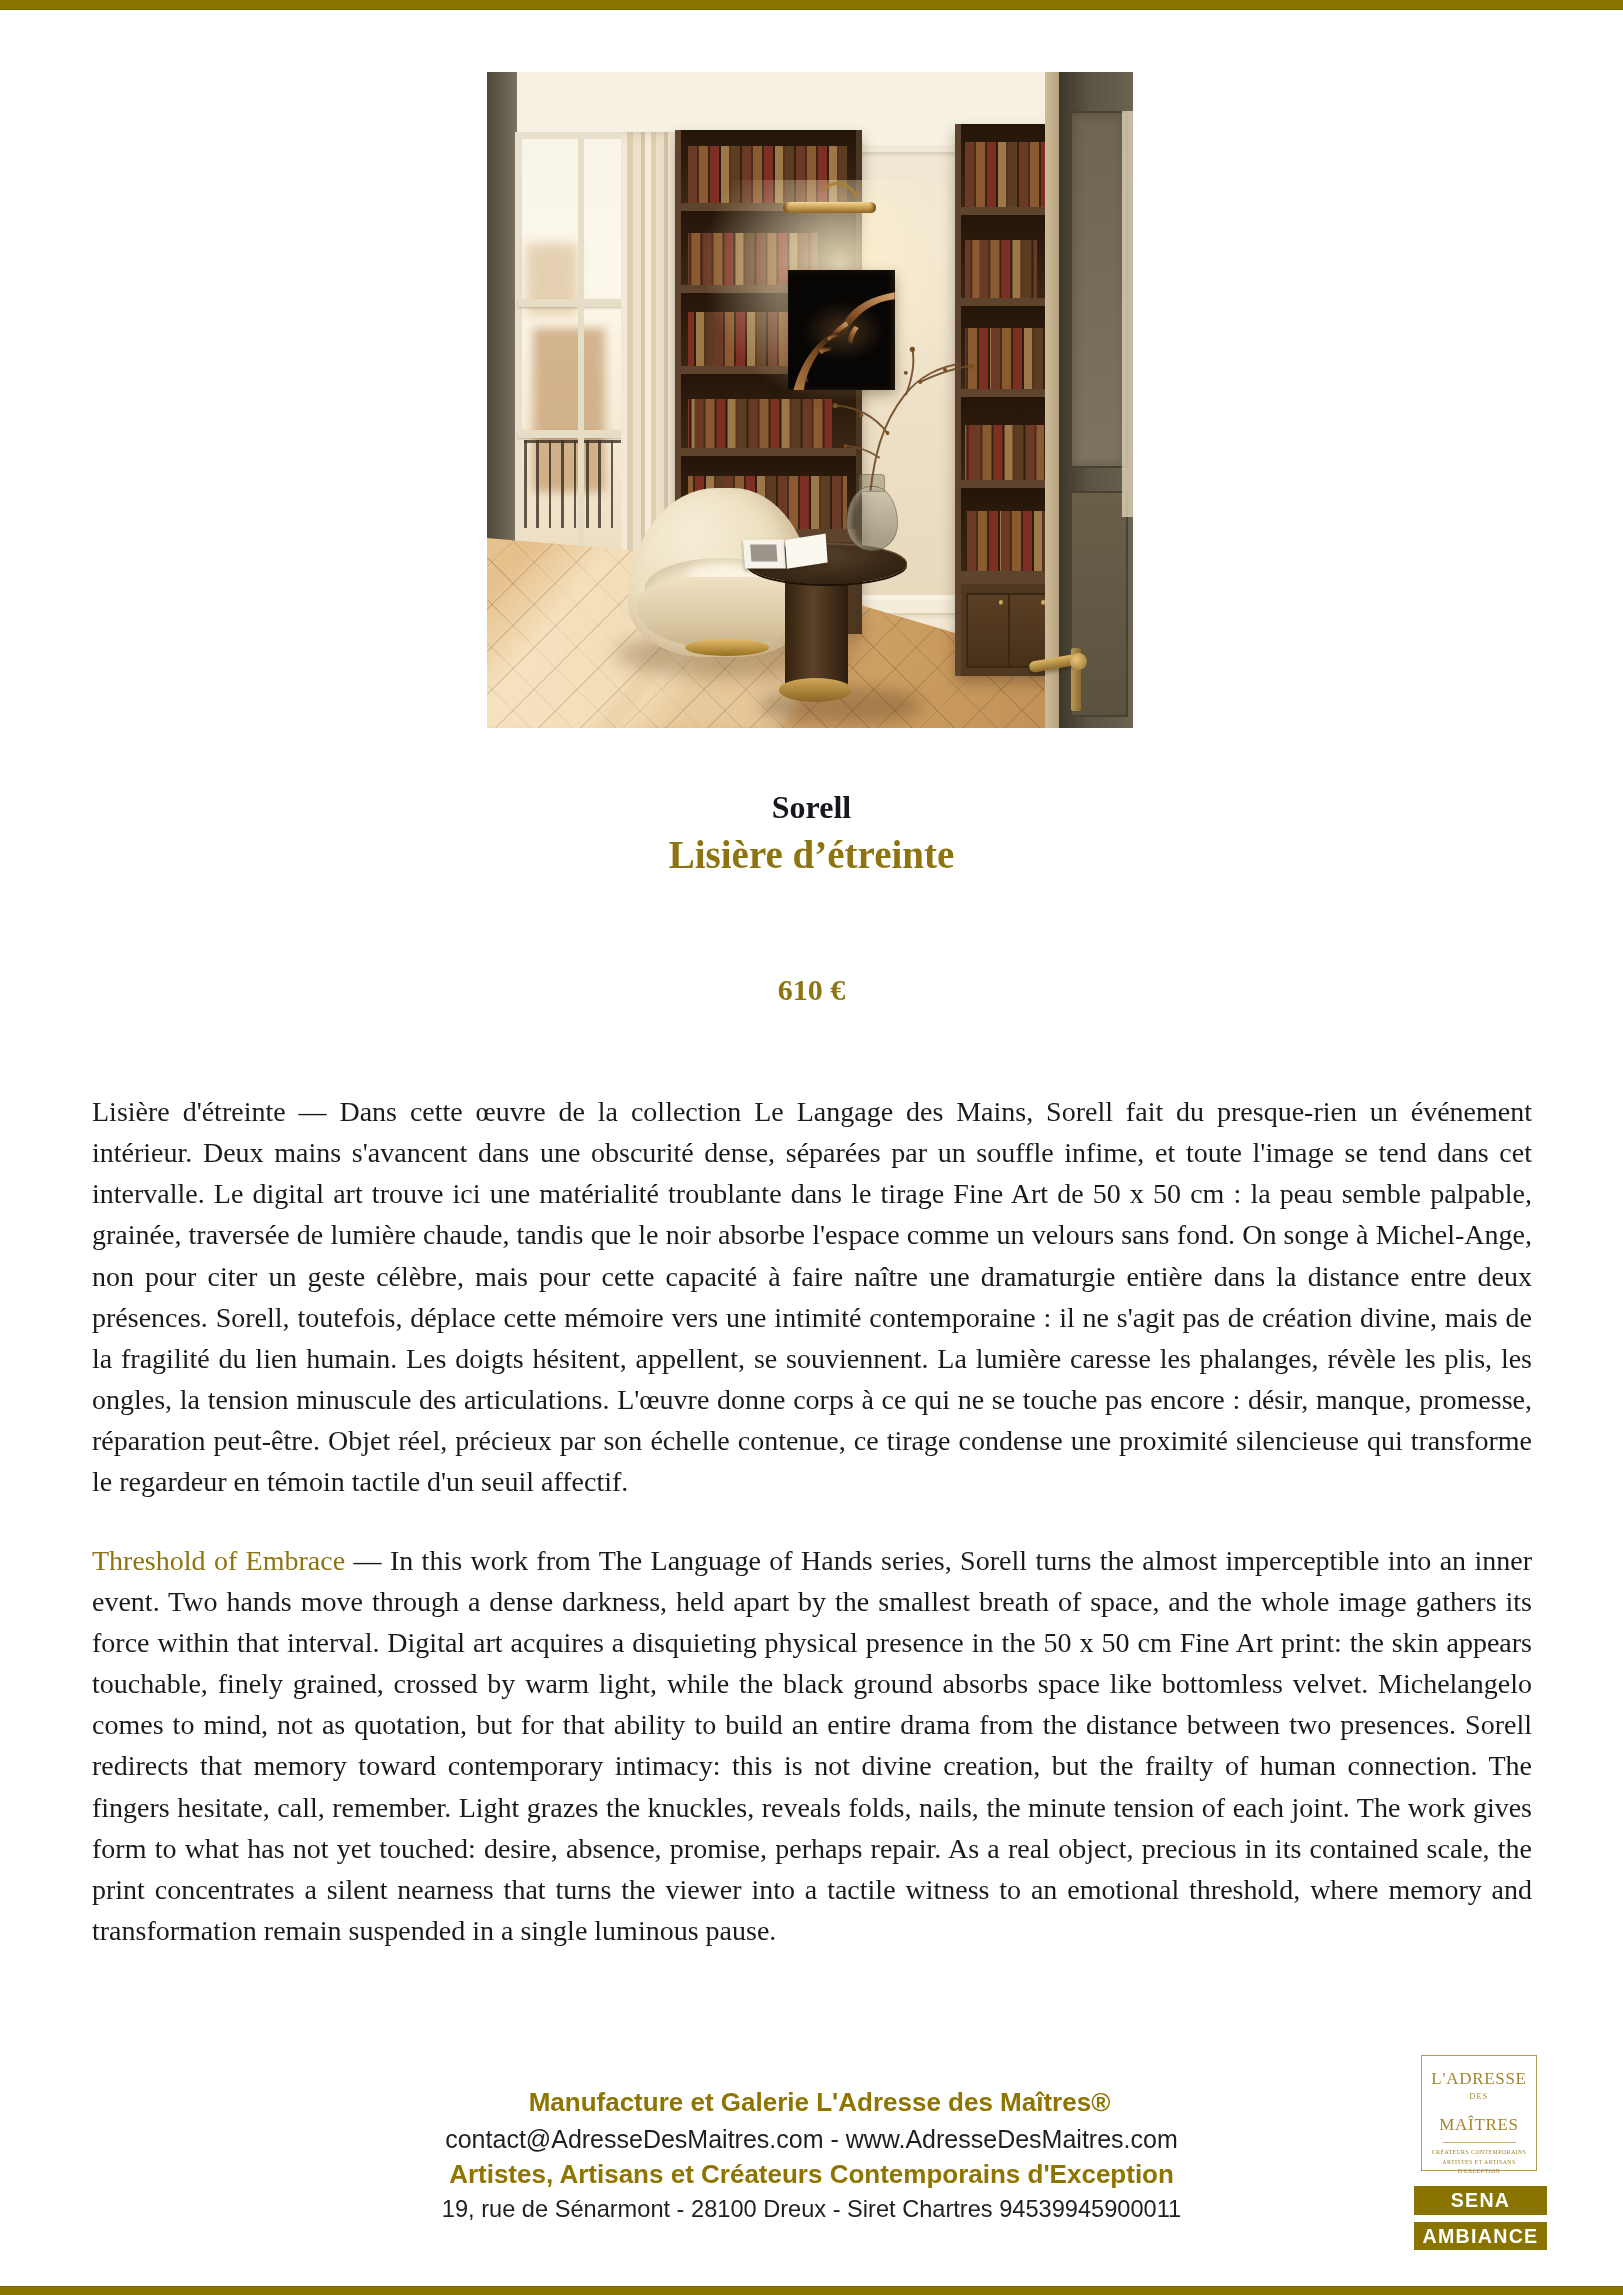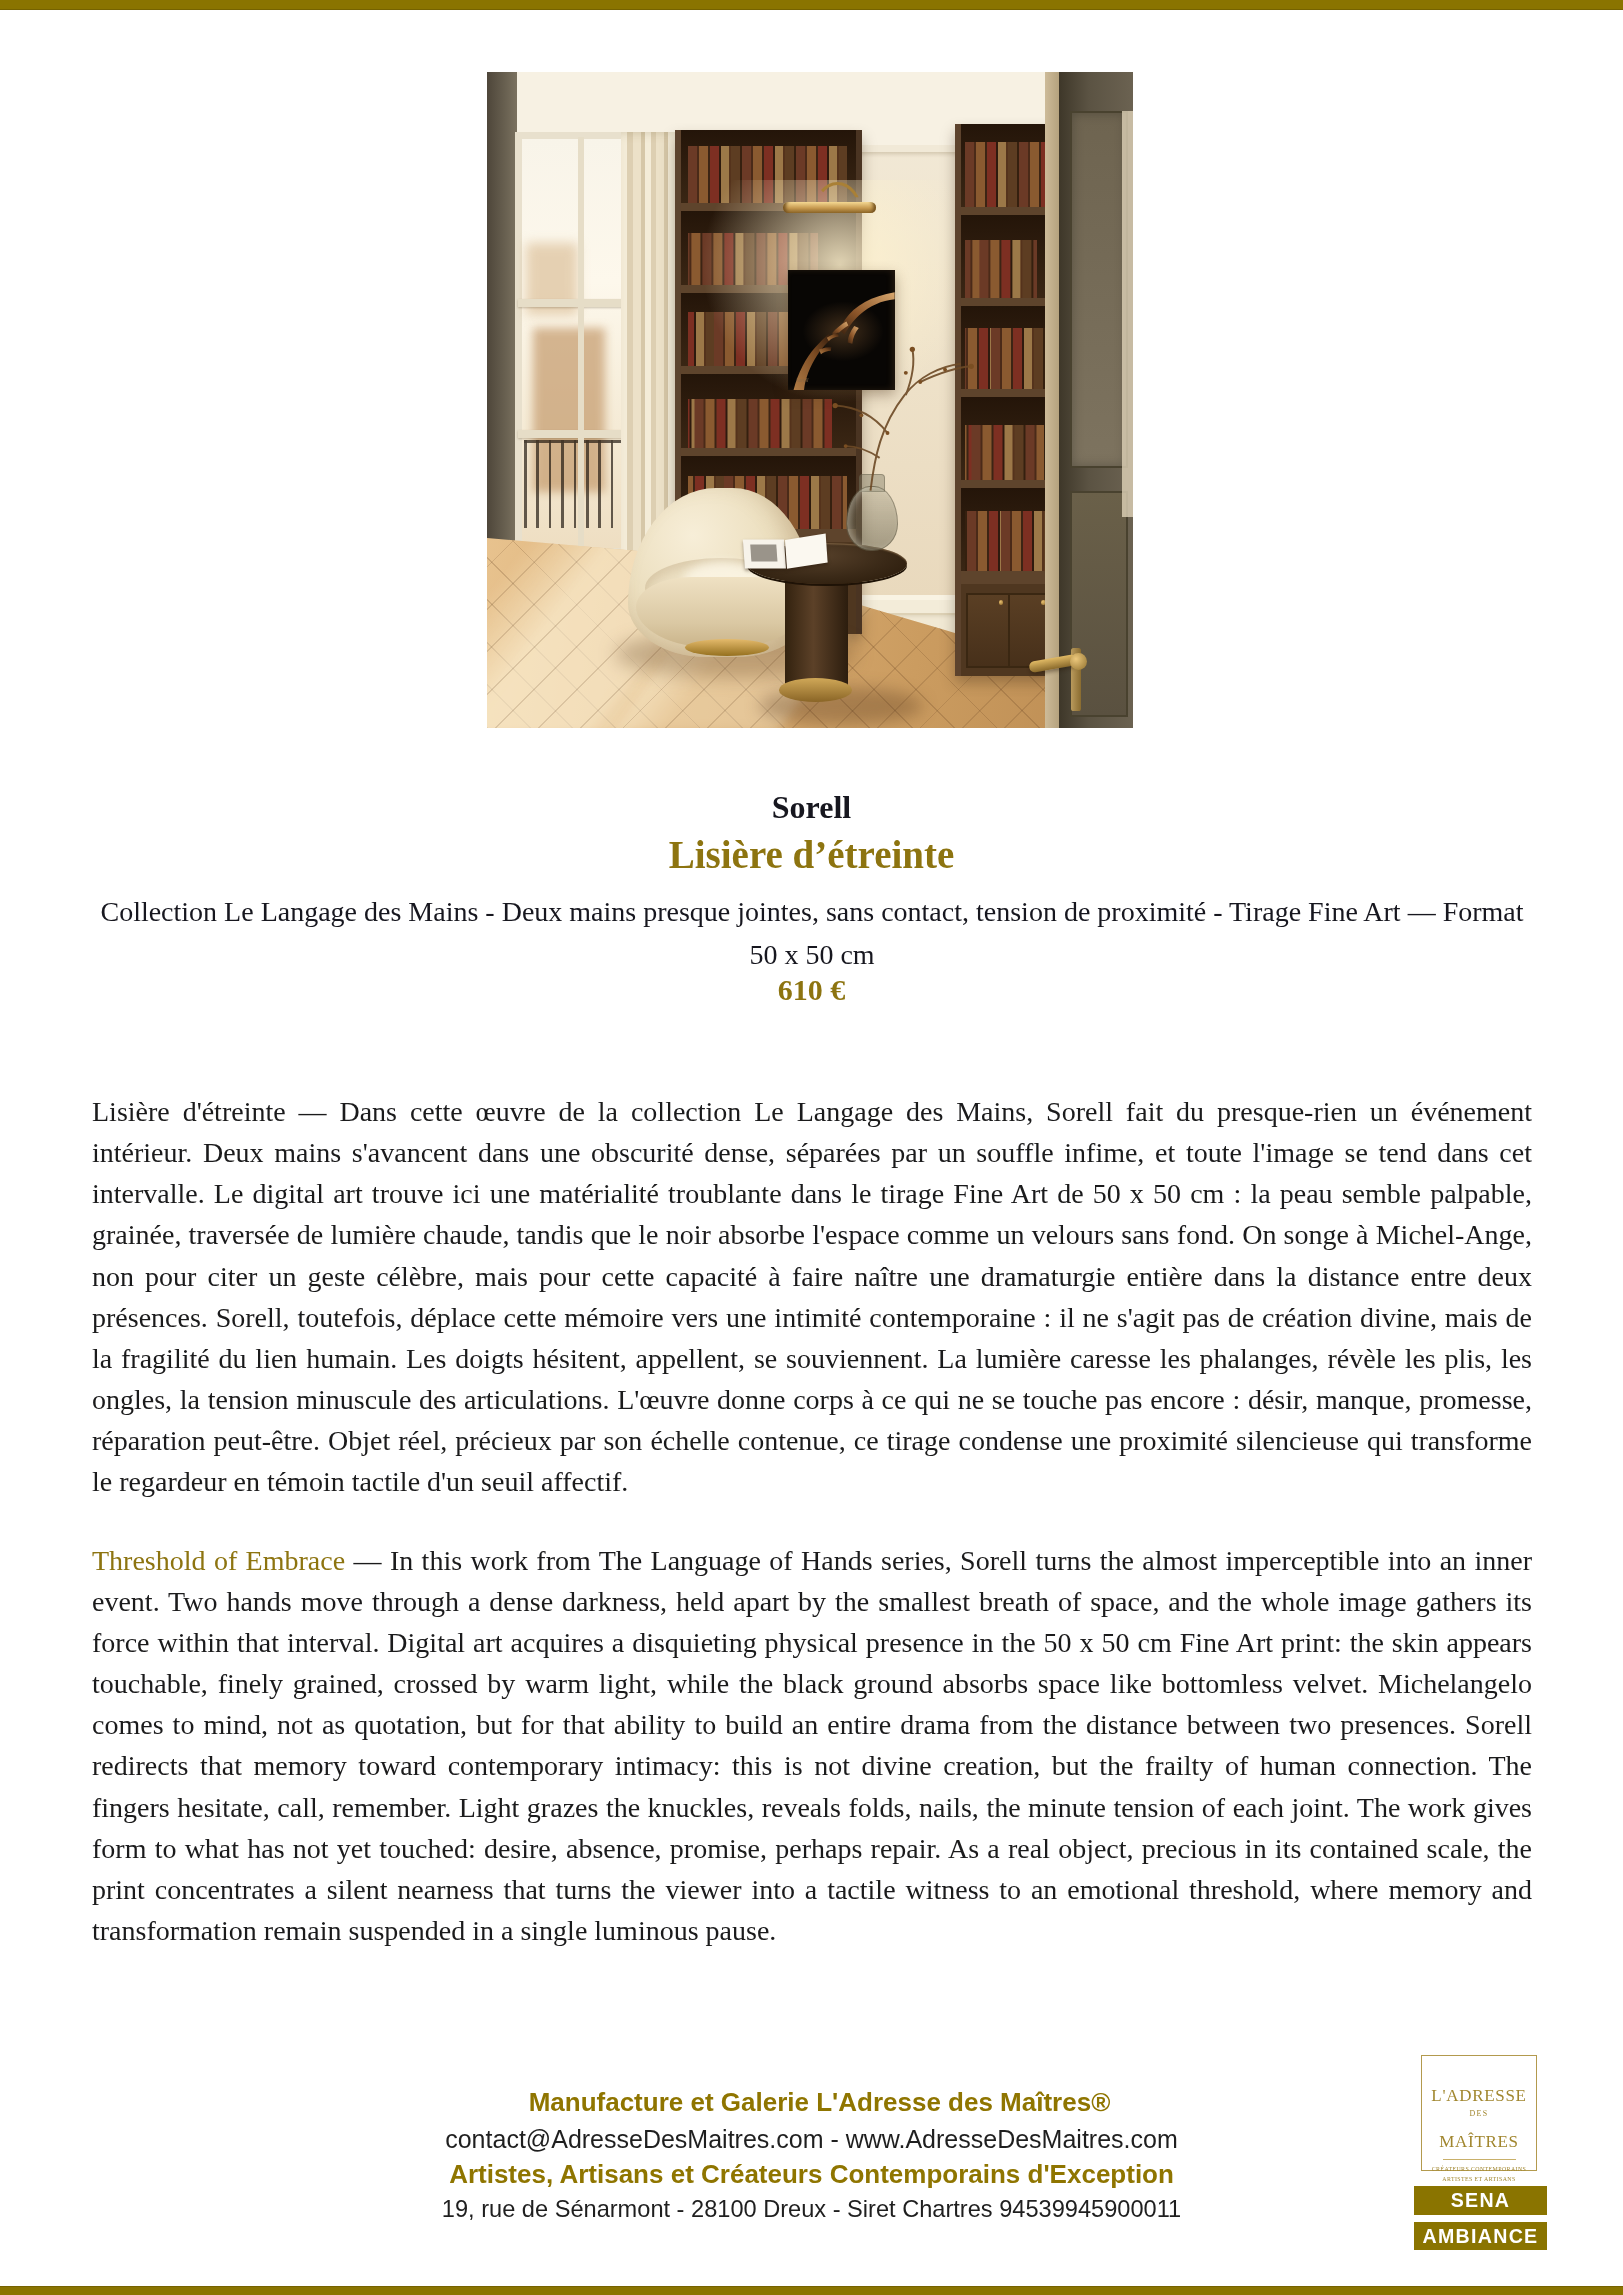--- a/index.html
+++ b/index.html
@@ -156,21 +156,21 @@
   
   .footer{position:absolute;left:0;top:2087px;width:1623px;text-align:center;
       font-family:"Liberation Sans", sans-serif;}
   .f1{font-size:26px;font-weight:bold;color:#8f7500;padding-left:16px;}
   .f2{font-size:25px;color:#1f1f1f;margin-top:6.5px;}
   .f3{font-size:26px;font-weight:bold;color:#8f7500;margin-top:5.2px;}
   .f4{font-size:23.6px;color:#1f1f1f;margin-top:6.5px;}
 
   .logo-box{position:absolute;left:1421px;top:2055px;width:116px;height:116px;box-sizing:border-box;
       border:1.3px solid #b39a4e;background:#ffffff;text-align:center;color:#a1862e;
-      font-family:"Liberation Serif", serif;padding-top:30px;}
+      font-family:"Liberation Serif", serif;padding-top:13px;}
   .lg1{font-size:17px;letter-spacing:0.7px;}
   .lg2{font-size:7.9px;letter-spacing:1.3px;margin-top:3.3px;}
   .lg3{font-size:17px;letter-spacing:0.7px;margin-top:14px;}
   .lg-div{width:73px;height:0;border-top:1.3px solid #c9b06a;margin:6.5px auto 5.2px auto;}
   .lgt{font-size:5.9px;letter-spacing:0.4px;line-height:1.65;}
 
   .badge{position:absolute;left:1414px;width:133px;background:#8a7400;color:#ffffff;
       display:flex;align-items:center;justify-content:center;
       font-family:"Liberation Sans", sans-serif;font-weight:bold;font-size:19.6px;letter-spacing:1.3px;}
   .badge1{top:2186px;height:29px;}
@@ -343,21 +343,20 @@
       <div class="panel2"></div>
       <div class="lightstrip"></div>
       <div class="handle-plate"></div>
       <div class="handle-lever"></div>
       <div class="handle-rose"></div>
     </div>
   </div>
 
   <div class="artist">Sorell</div>
   <div class="worktitle">Lisière d’étreinte</div>
-  <div class="subtitle">Collection Le Langage des Mains - Deux mains presque jointes, sans contact, tension de proximité - Tirage Fine Art — Format 50 x 50 cm</div>
   <div class="price">610 €</div>
 
   <div class="bodytext">
     <p><span>Lisière d'étreinte — Dans cette œuvre de la collection Le Langage des Mains, Sorell fait du presque-rien un événement intérieur. Deux mains s'avancent dans une obscurité dense, séparées par un souffle infime, et toute l'image se tend dans cet intervalle. Le digital art trouve ici une matérialité troublante dans le tirage Fine Art de 50 x 50 cm : la peau semble palpable, grainée, traversée de lumière chaude, tandis que le noir absorbe l'espace comme un velours sans fond. On songe à Michel-Ange, non pour citer un geste célèbre, mais pour cette capacité à faire naître une dramaturgie entière dans la distance entre deux présences. Sorell, toutefois, déplace cette mémoire vers une intimité contemporaine : il ne s'agit pas de création divine, mais de la fragilité du lien humain. Les doigts hésitent, appellent, se souviennent. La lumière caresse les phalanges, révèle les plis, les ongles, la tension minuscule des articulations. L'œuvre donne corps à ce qui ne se touche pas encore : désir, manque, promesse, réparation peut-être. Objet réel, précieux par son échelle contenue, ce tirage condense une proximité silencieuse qui transforme le regardeur en témoin tactile d'un seuil affectif.</span></p>
     <p><span class="gold-lead">Threshold of Embrace</span><span> — </span><span>In this work from The Language of Hands series, Sorell turns the almost imperceptible into an inner event. Two hands move through a dense darkness, held apart by the smallest breath of space, and the whole image gathers its force within that interval. Digital art acquires a disquieting physical presence in the 50 x 50 cm Fine Art print: the skin appears touchable, finely grained, crossed by warm light, while the black ground absorbs space like bottomless velvet. Michelangelo comes to mind, not as quotation, but for that ability to build an entire drama from the distance between two presences. Sorell redirects that memory toward contemporary intimacy: this is not divine creation, but the frailty of human connection. The fingers hesitate, call, remember. Light grazes the knuckles, reveals folds, nails, the minute tension of each joint. The work gives form to what has not yet touched: desire, absence, promise, perhaps repair. As a real object, precious in its contained scale, the print concentrates a silent nearness that turns the viewer into a tactile witness to an emotional threshold, where memory and transformation remain suspended in a single luminous pause.</span></p>
   </div>
 
   <div class="footer">
     <div class="f1">Manufacture et Galerie L'Adresse des Maîtres®</div>
     <div class="f2">contact@AdresseDesMaitres.com - www.AdresseDesMaitres.com</div>

